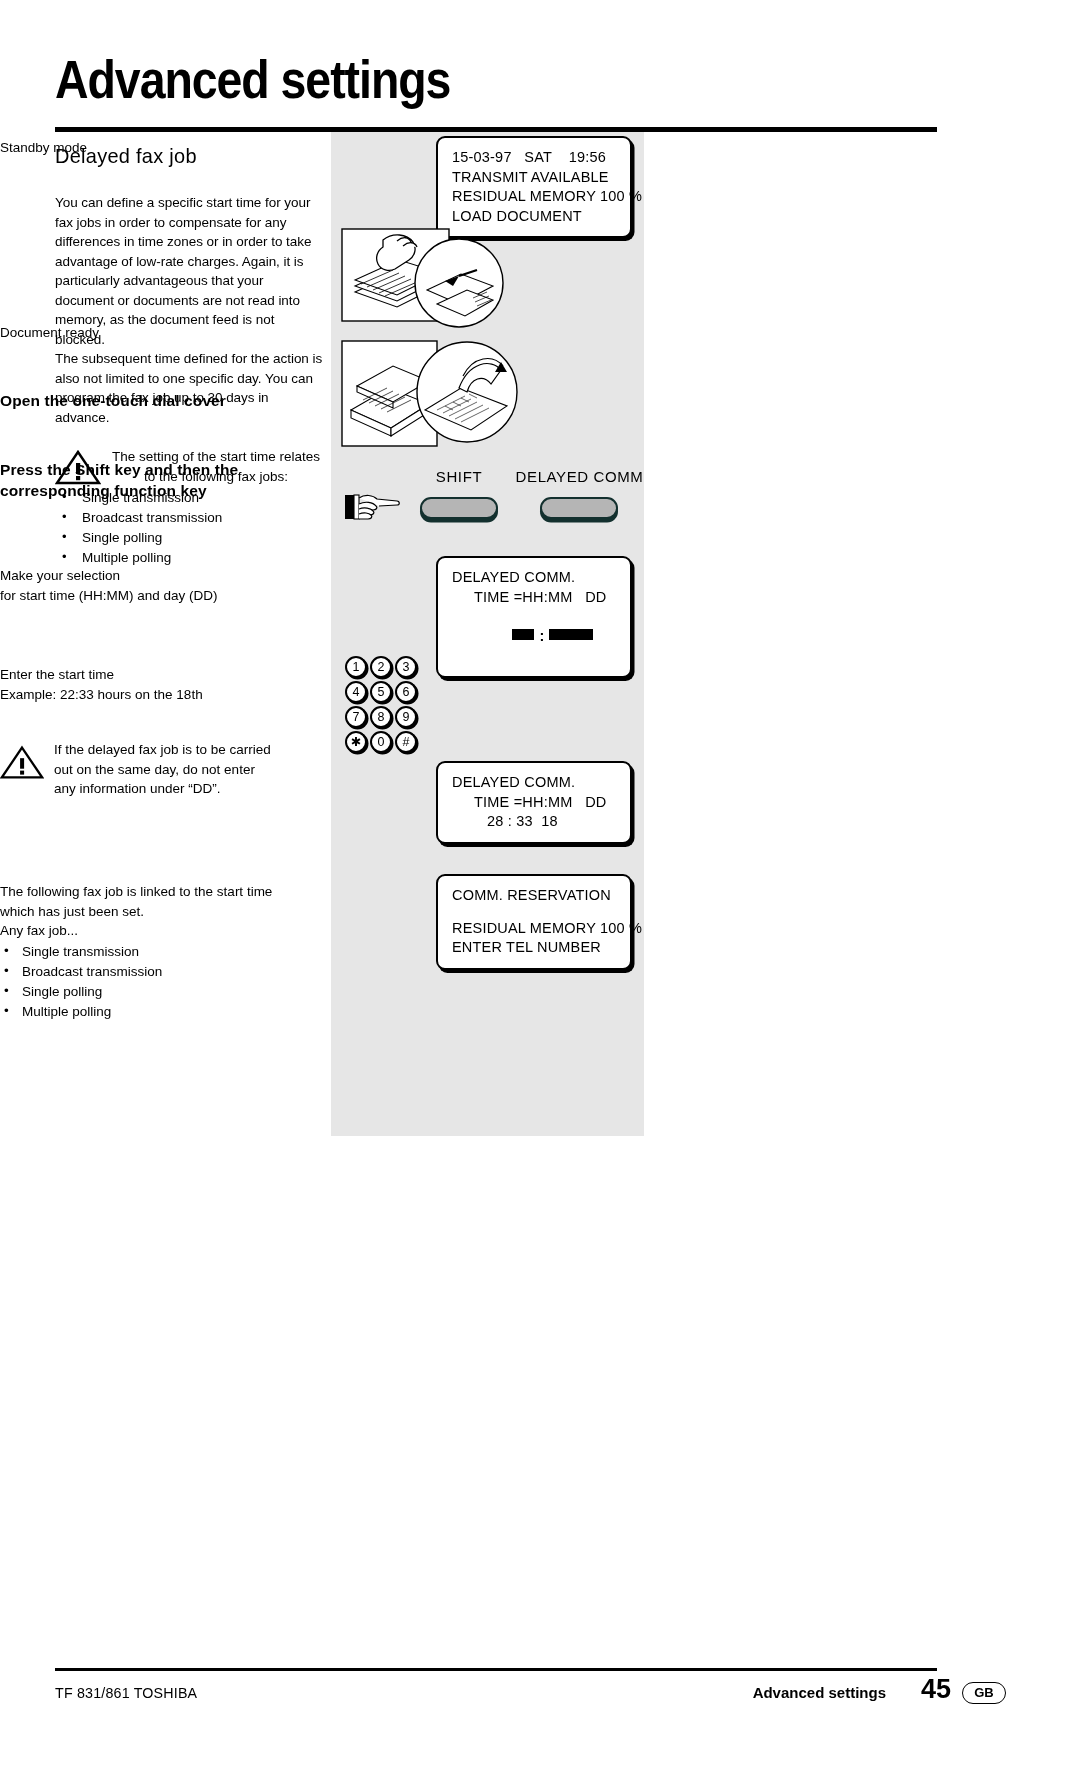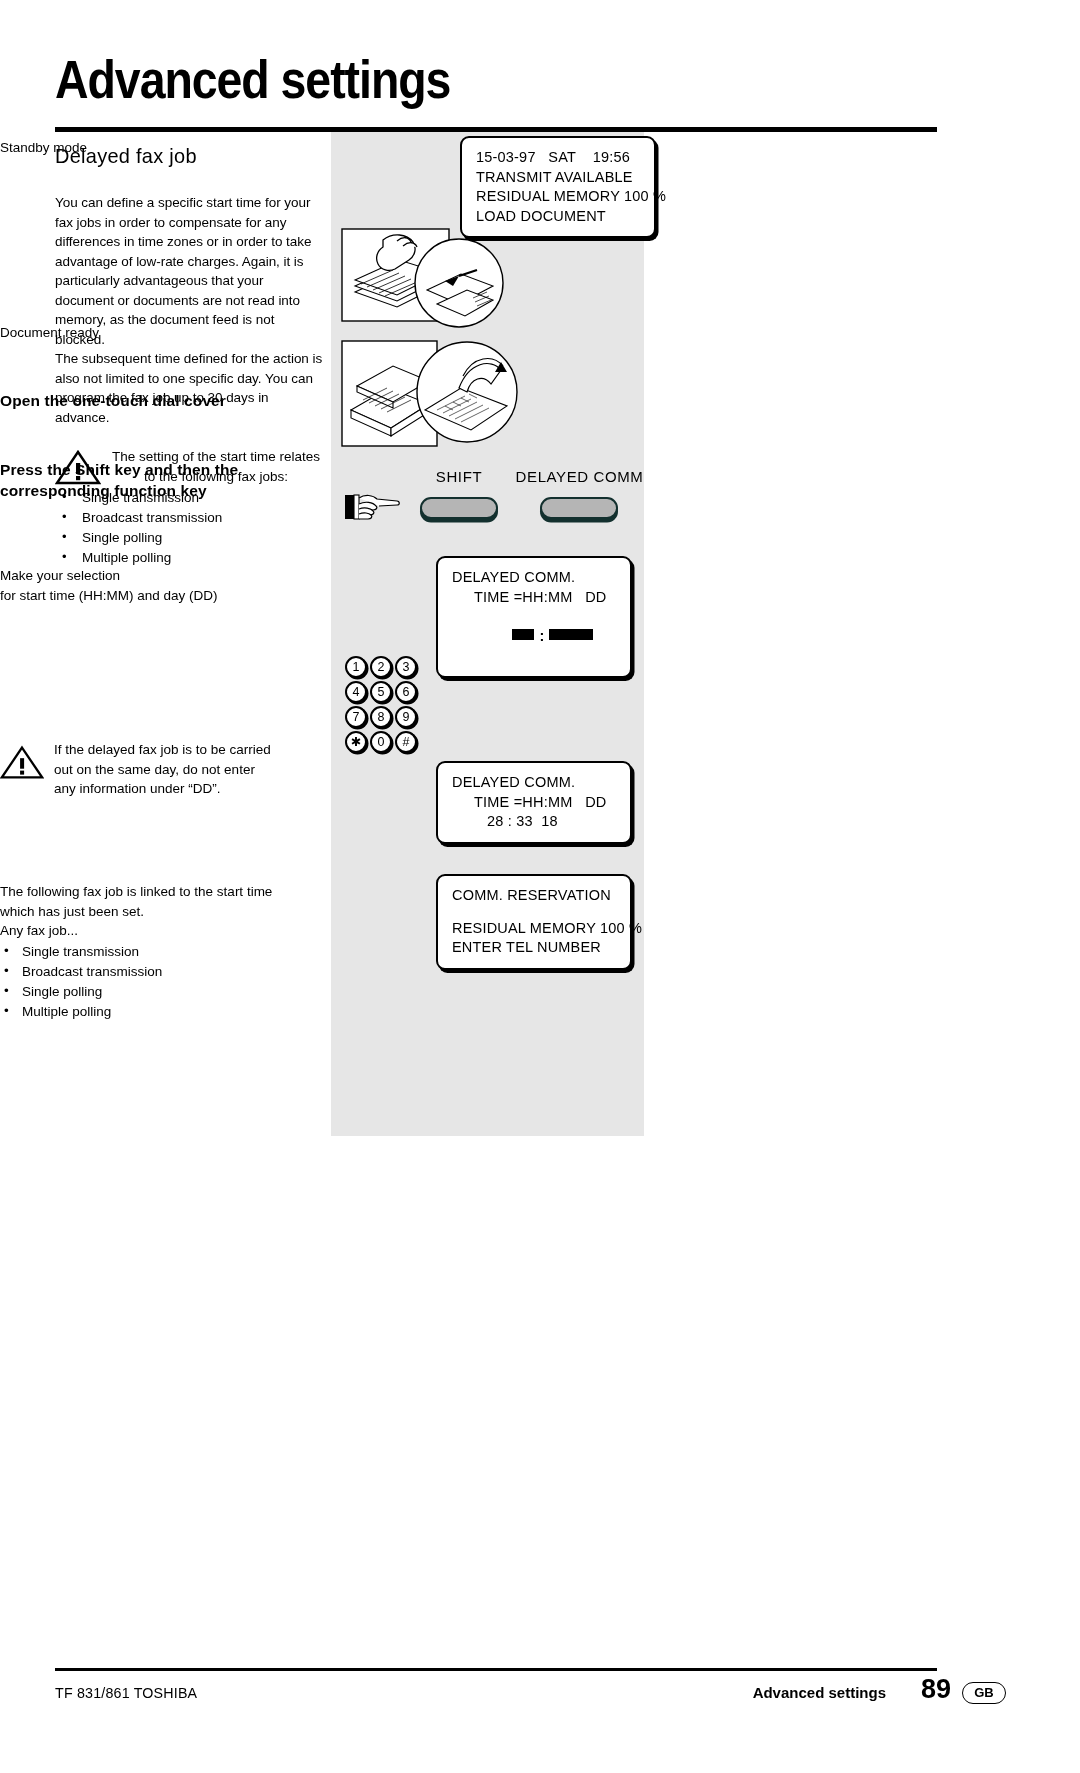--- a/index.html
+++ b/index.html
@@ -262,21 +262,21 @@
     </div>
 
     <ul class="bullets">
       <li>Single transmission</li>
       <li>Broadcast transmission</li>
       <li>Single polling</li>
       <li>Multiple polling</li>
     </ul>
   </div>
 
-  <div class="lcd" style="left:460px; top:136px; width:196px;padding-left:14px;">
+  <div class="lcd" style="left:436px; top:136px; width:196px;padding-left:14px;">
     <div class="lcd-line">15-03-97   SAT    19:56</div>
     <div class="lcd-line">TRANSMIT AVAILABLE</div>
     <div class="lcd-line">RESIDUAL MEMORY 100 %</div>
     <div class="lcd-line">LOAD DOCUMENT</div>
   </div>
 
   <svg class="illus" style="left:341px; top:228px;" width="165" height="100" viewBox="0 0 165 100">
     <rect x="1" y="1" width="107" height="92" fill="#fff" stroke="#000" stroke-width="1.4"></rect>
     <g stroke="#000" stroke-width="1.1" fill="#fff">
       <path d="M14 64 L58 44 L100 57 L56 79 Z"></path>
@@ -402,20 +402,24 @@
 
   <div class="r-item r-head" style="top:390px;">Open the one-touch dial cover</div>
 
   <div class="r-item r-head" style="top:459px;">Press the Shift key and then the corresponding function key</div>
 
   <div class="r-item" style="top:566px;">
     <div class="r-text">Make your selection</div>
     <div class="r-text">for start time (HH:MM) and day (DD)</div>
   </div>
 
+  <div class="r-item" style="top:665px;">
+    <div class="r-text">Enter the start time</div>
+    <div class="r-text">Example: 22:33 hours on the 18th</div>
+  </div>
 
   <div class="r-item r-note" style="top:740px;">
     <svg class="warn-tri" viewBox="0 0 46 36">
       <polygon points="23,3 44,34 2,34" fill="#fff" stroke="#000" stroke-width="2.4" stroke-linejoin="miter"></polygon>
       <rect x="21" y="14" width="4.2" height="11" fill="#000"></rect>
       <rect x="21" y="27" width="4.2" height="4.2" fill="#000"></rect>
     </svg>
     <div class="r-text">If the delayed fax job is to be carried out on the same day, do not enter any information under “DD”.</div>
   </div>
 
@@ -426,16 +430,16 @@
       <li>Single transmission</li>
       <li>Broadcast transmission</li>
       <li>Single polling</li>
       <li>Multiple polling</li>
     </ul>
   </div>
 
   <div class="footer-rule"></div>
   <div class="footer-left">TF 831/861 TOSHIBA</div>
   <div class="footer-sec">Advanced settings</div>
-  <div class="footer-num">89</div>
+  <div class="footer-num">45</div>
   <div class="footer-gb">GB</div>
 
 </div>
 
 </body></html>

